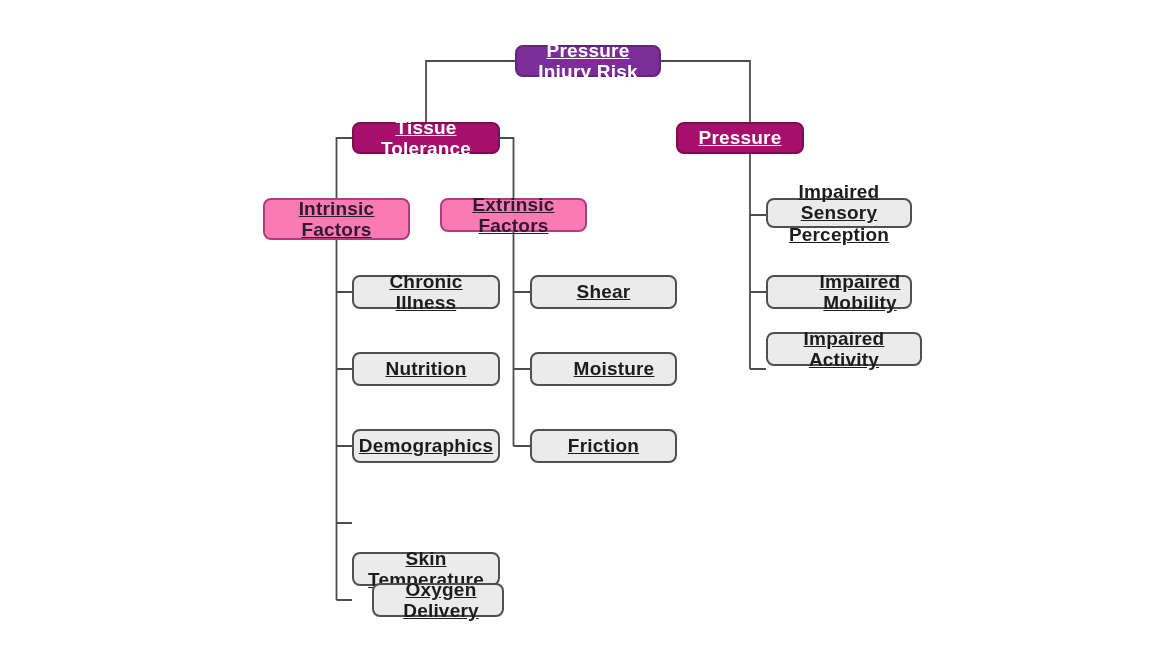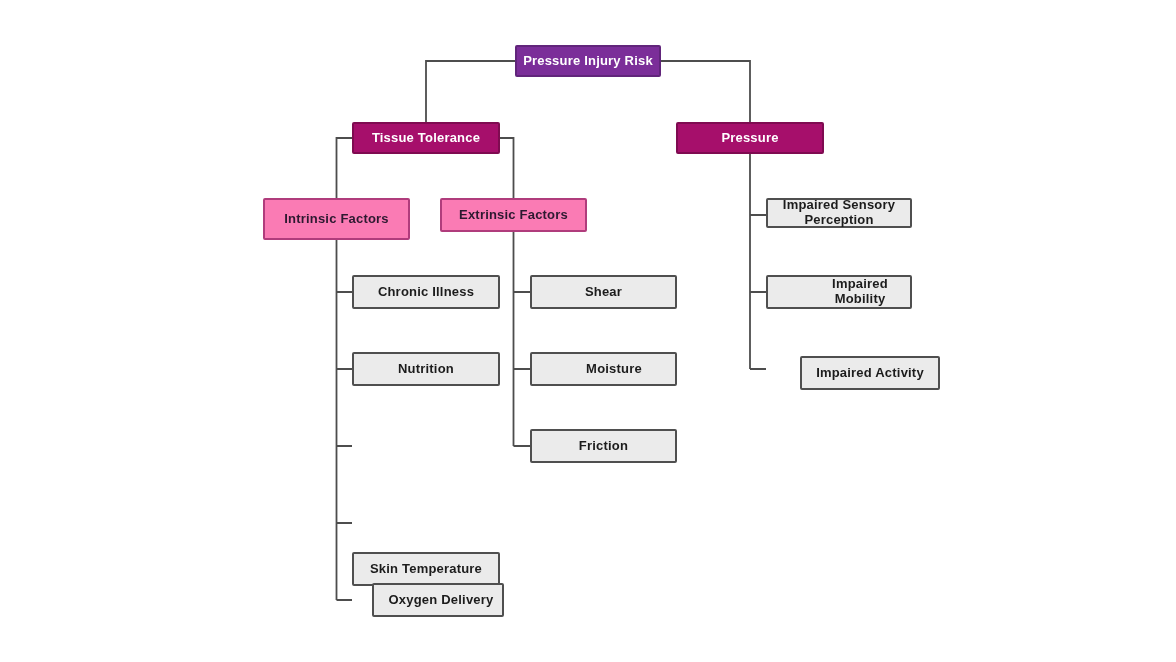--- a/index.html
+++ b/index.html
@@ -25,27 +25,28 @@
     fill: none;
     stroke: var(--line, #4d4d4d);
     stroke-width: 1.8;
   }
   .node {
     position: absolute;
     display: flex;
     align-items: center;
     justify-content: center;
     box-sizing: border-box;
-    border-radius: 2px;
-    font-size: 13px;
+    border-radius: 8px;
+    font-size: 19px;
     font-weight: 700;
     text-align: center;
     line-height: 1.12;
     letter-spacing: 0.2px;
     padding: 2px 6px;
+    text-decoration: underline;
   }
   .node.root {
     background: var(--root-fill, #7b2e99);
     border: 2px solid var(--root-border, #61257b);
     color: var(--text-light, #ffffff);
   }
   .node.l1 {
     background: var(--l1-fill, #a60f6b);
     border: 2px solid var(--l1-border, #7f0b51);
     color: var(--text-light, #ffffff);
@@ -57,30 +58,30 @@
   }
   .node.leaf {
     background: var(--leaf-fill, #ebebeb);
     border: 2px solid var(--leaf-border, #4f4f4f);
     color: var(--leaf-text, #1c1c1c);
   }
 
   
   #node-root              { left: 515px; top: 45px;  width: 146px; height: 32px; }
   #node-tissue-tolerance  { left: 352px; top: 122px; width: 148px; height: 32px; }
-  #node-pressure          { left: 676px; top: 122px; width: 148px; height: 32px; }
+  #node-pressure          { left: 676px; top: 122px; width: 128px; height: 32px; }
   #node-intrinsic         { left: 263px; top: 198px; width: 147px; height: 42px; }
   #node-extrinsic         { left: 440px; top: 198px; width: 147px; height: 34px; }
   #node-impaired-sensory  { left: 766px; top: 198px; width: 146px; height: 30px; }
   #node-chronic-illness   { left: 352px; top: 275px; width: 148px; height: 34px; }
   #node-shear             { left: 530px; top: 275px; width: 147px; height: 34px; }
   #node-impaired-mobility { left: 766px; top: 275px; width: 146px; height: 34px; padding-left: 48px; }
   #node-nutrition         { left: 352px; top: 352px; width: 148px; height: 34px; }
   #node-moisture          { left: 530px; top: 352px; width: 147px; height: 34px; padding-left: 27px; }
-  #node-impaired-activity { left: 766px; top: 356px; width: 140px; height: 34px; margin-left: 34px; }
+  #node-impaired-activity { left: 766px; top: 332px; width: 156px; height: 34px; }
   #node-demographics      { left: 352px; top: 429px; width: 148px; height: 34px; }
   #node-friction          { left: 530px; top: 429px; width: 147px; height: 34px; }
   #node-skin-temperature  { left: 352px; top: 506px; width: 148px; height: 34px; margin-top: 46px; }
   #node-oxygen-delivery   { left: 372px; top: 583px; width: 132px; height: 34px; padding-left: 12px; }
 </style>
 </head>
 <body>
 
 <div id="canvas">
 
@@ -116,20 +117,21 @@
   <div id="node-shear" class="node leaf">Shear</div>
 
   <div id="node-impaired-mobility" class="node leaf">Impaired Mobility</div>
 
   <div id="node-nutrition" class="node leaf">Nutrition</div>
 
   <div id="node-moisture" class="node leaf">Moisture</div>
 
   <div id="node-impaired-activity" class="node leaf">Impaired Activity</div>
 
+  <div id="node-demographics" class="node leaf">Demographics</div>
 
   <div id="node-friction" class="node leaf">Friction</div>
 
   <div id="node-skin-temperature" class="node leaf">Skin Temperature</div>
 
   <div id="node-oxygen-delivery" class="node leaf">Oxygen Delivery</div>
 
 </div>
 
 </body></html>

